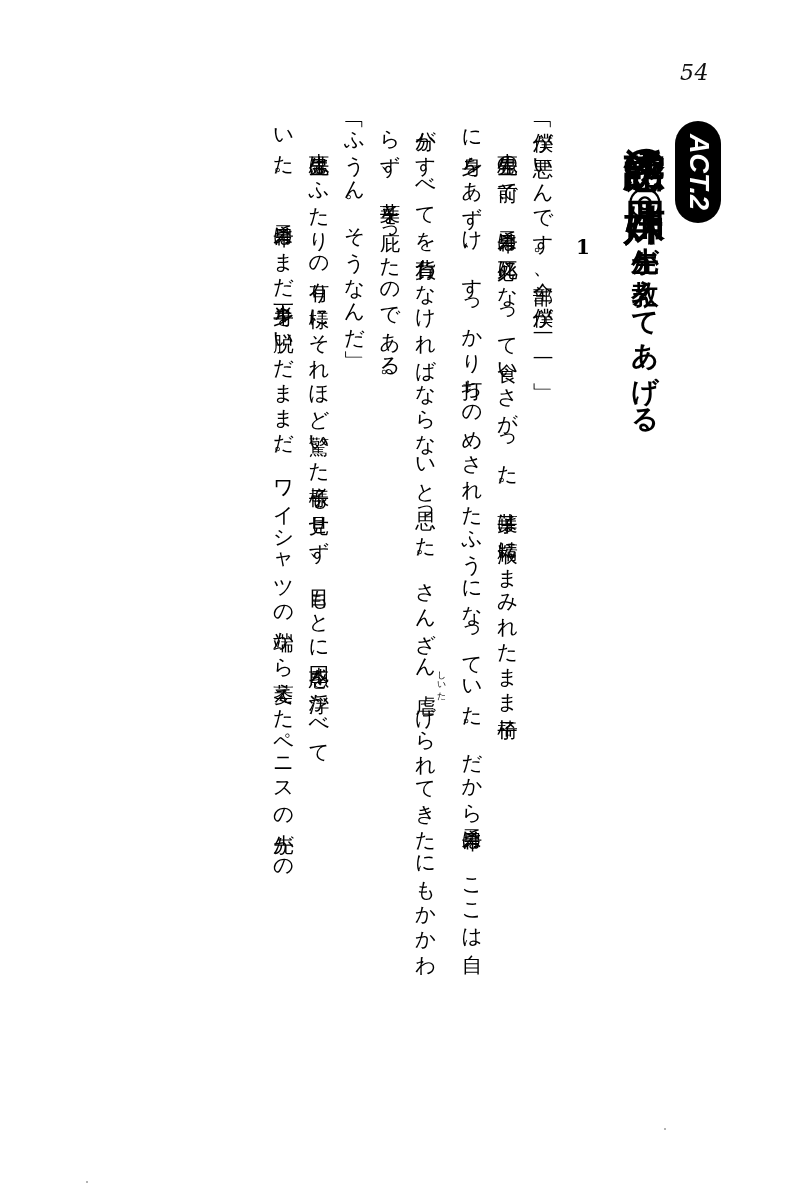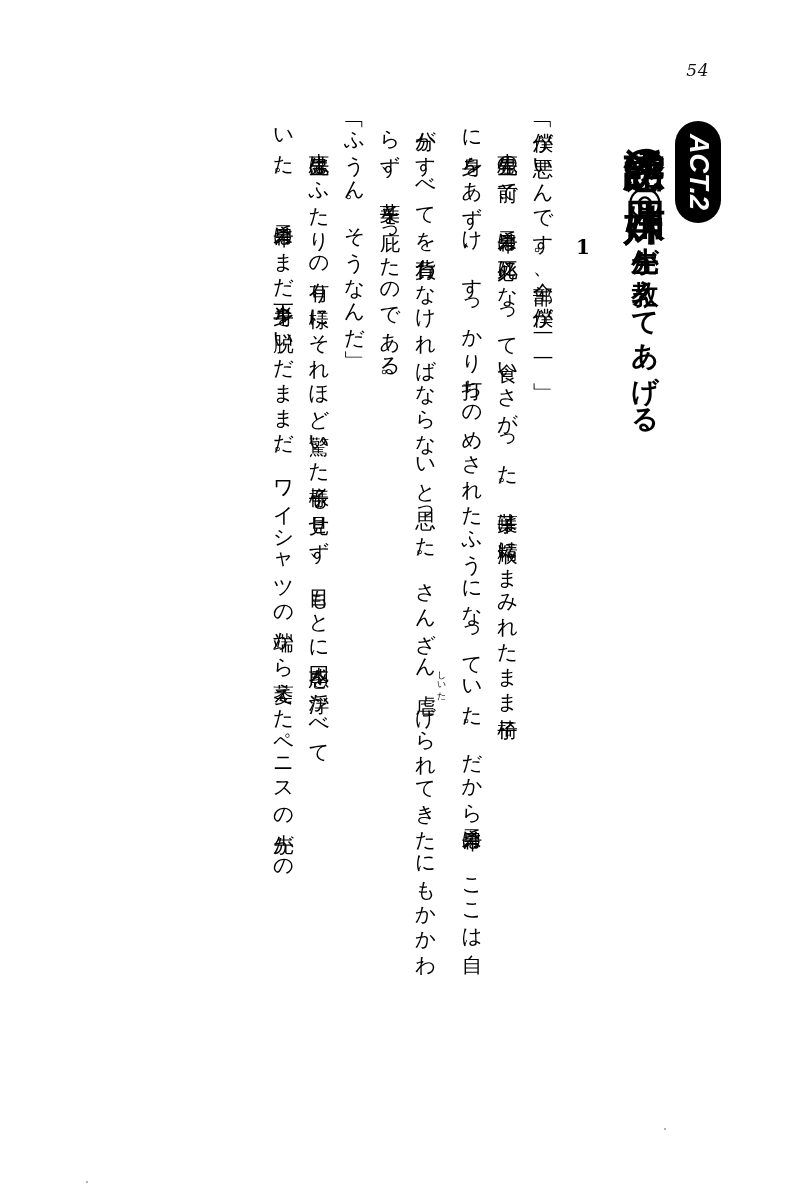--- a/index.html
+++ b/index.html
@@ -22,21 +22,21 @@
     background: #ffffff;
   }
 
   
   .page-number {
     position: absolute;
     top: 60px;
     right: 100px;
     font-family: "DejaVu Serif", serif;
     font-style: italic;
-    font-size: 17px;
+    font-size: 22px;
     letter-spacing: 0.5px;
     color: #111;
   }
 
   
   .vertical-area {
     position: absolute;
     top: 115px;
     left: 78px;
     right: 80px;

